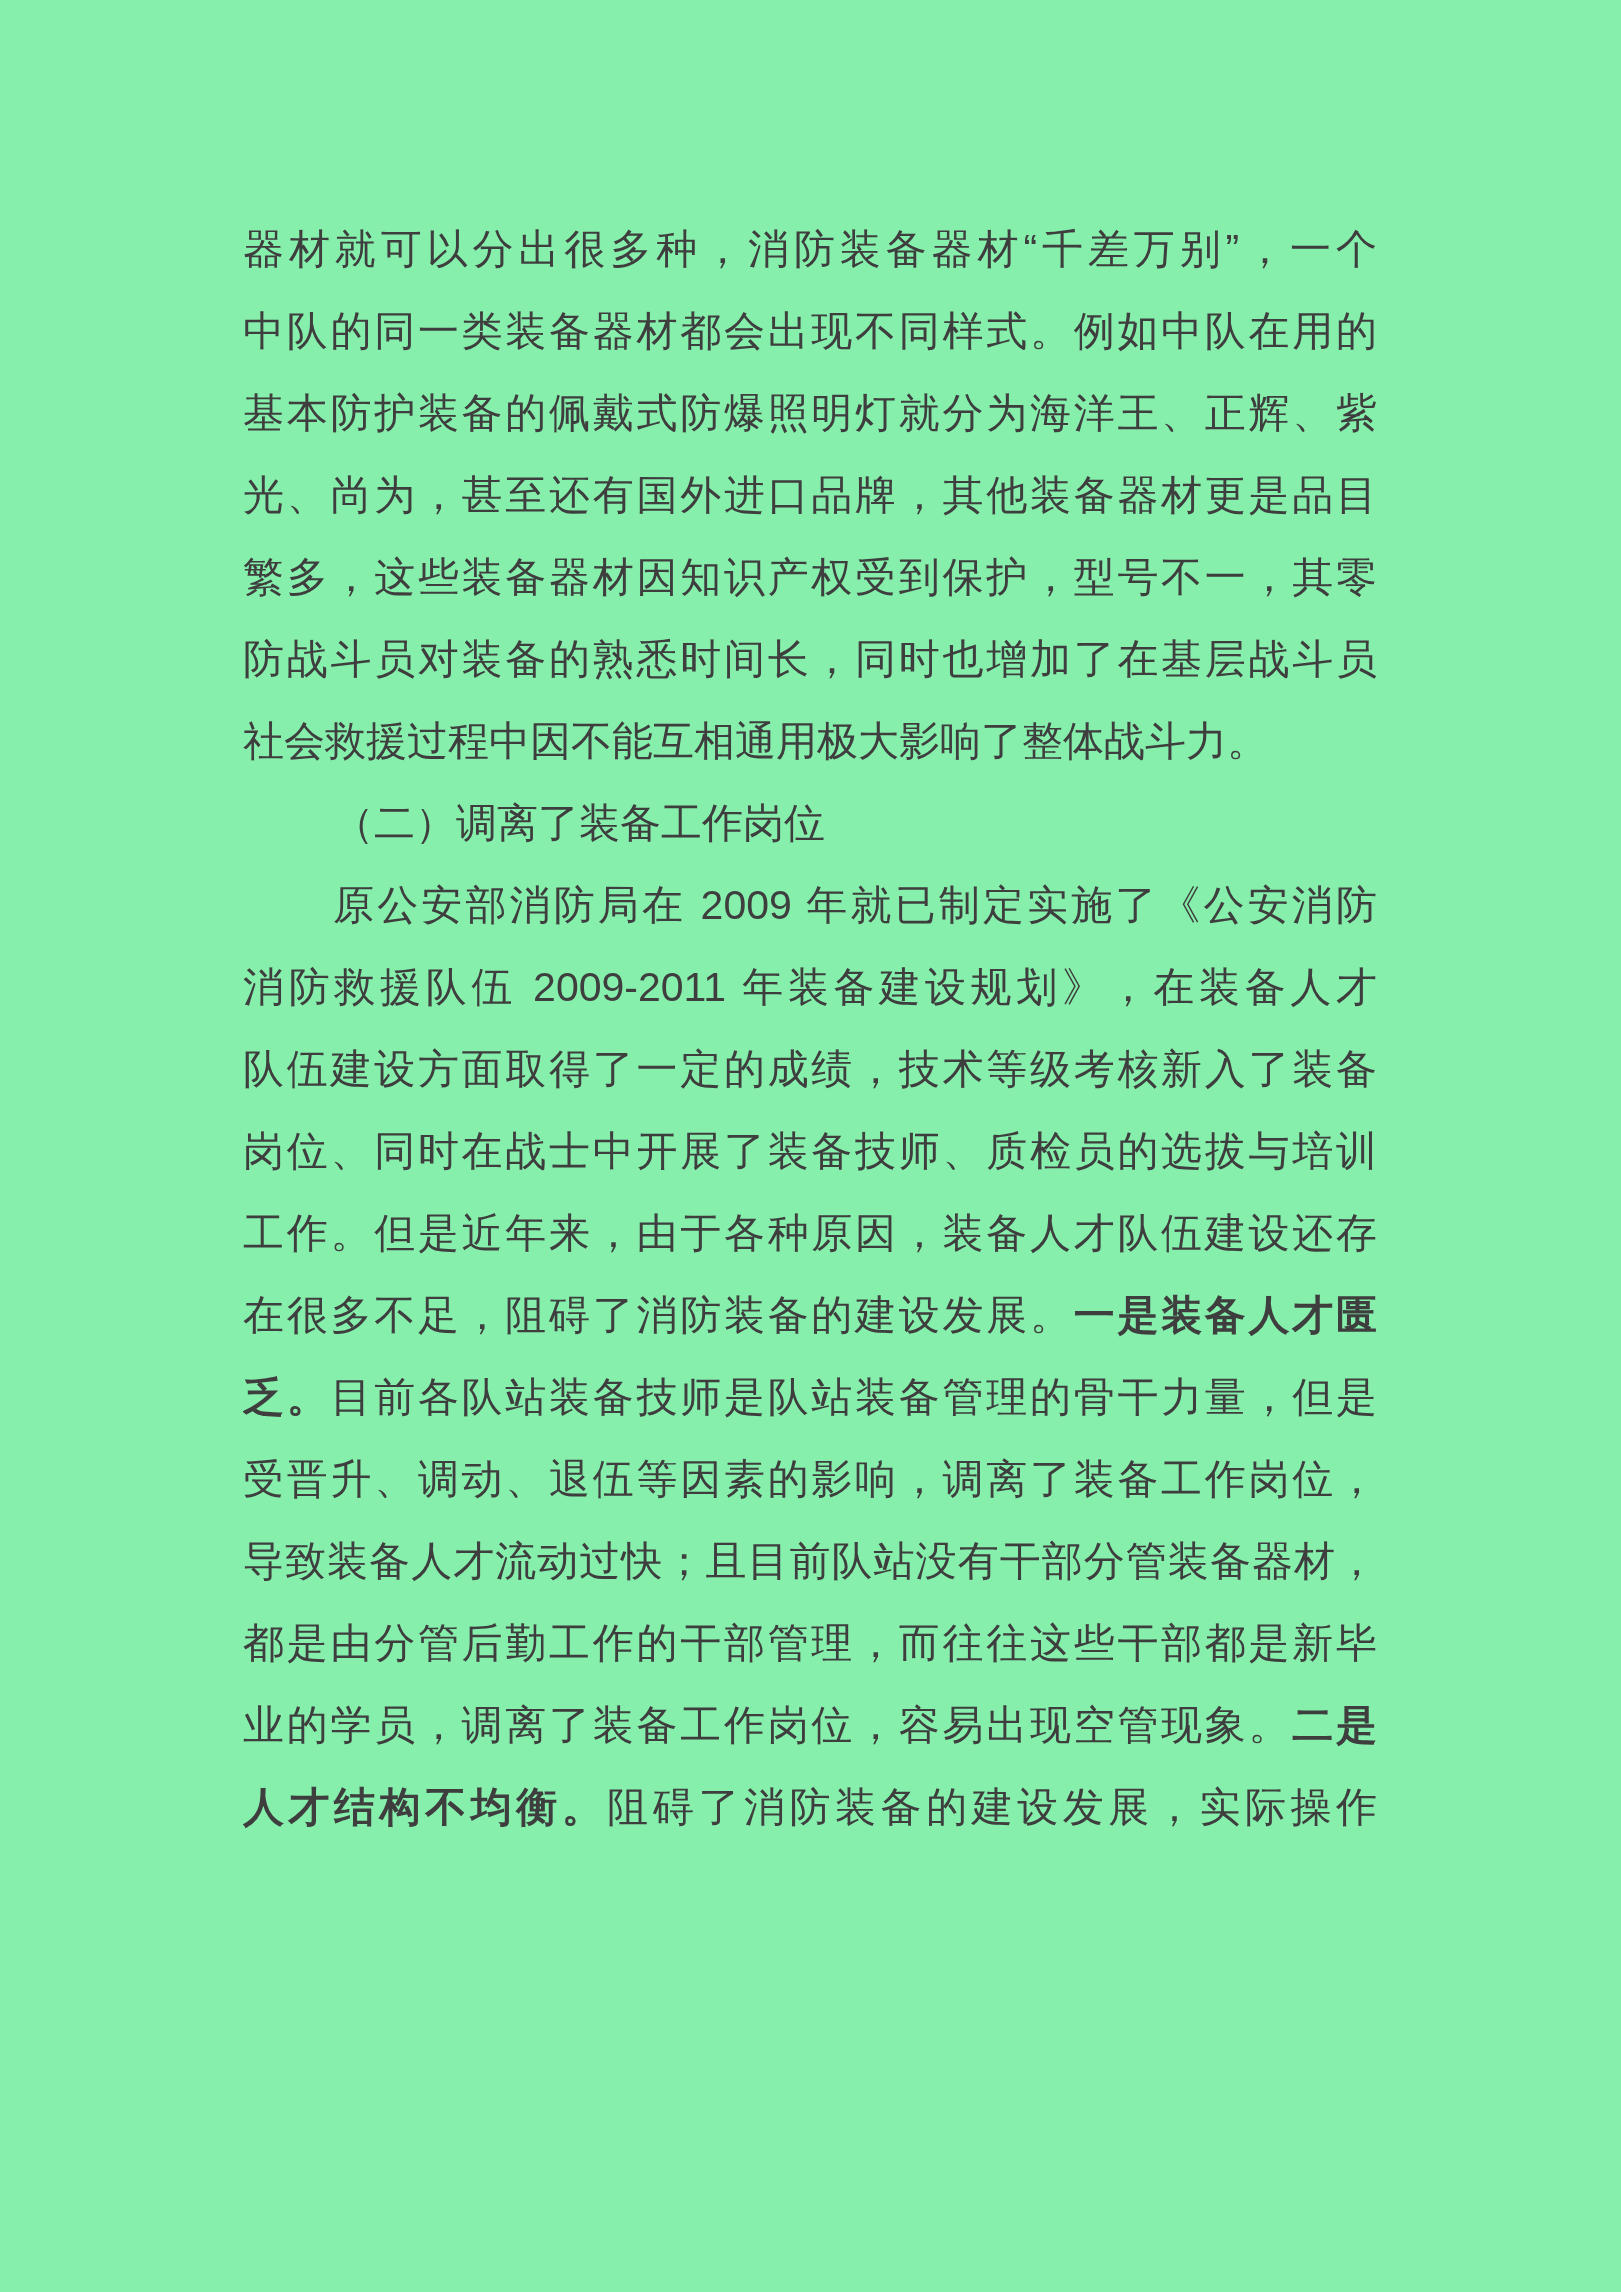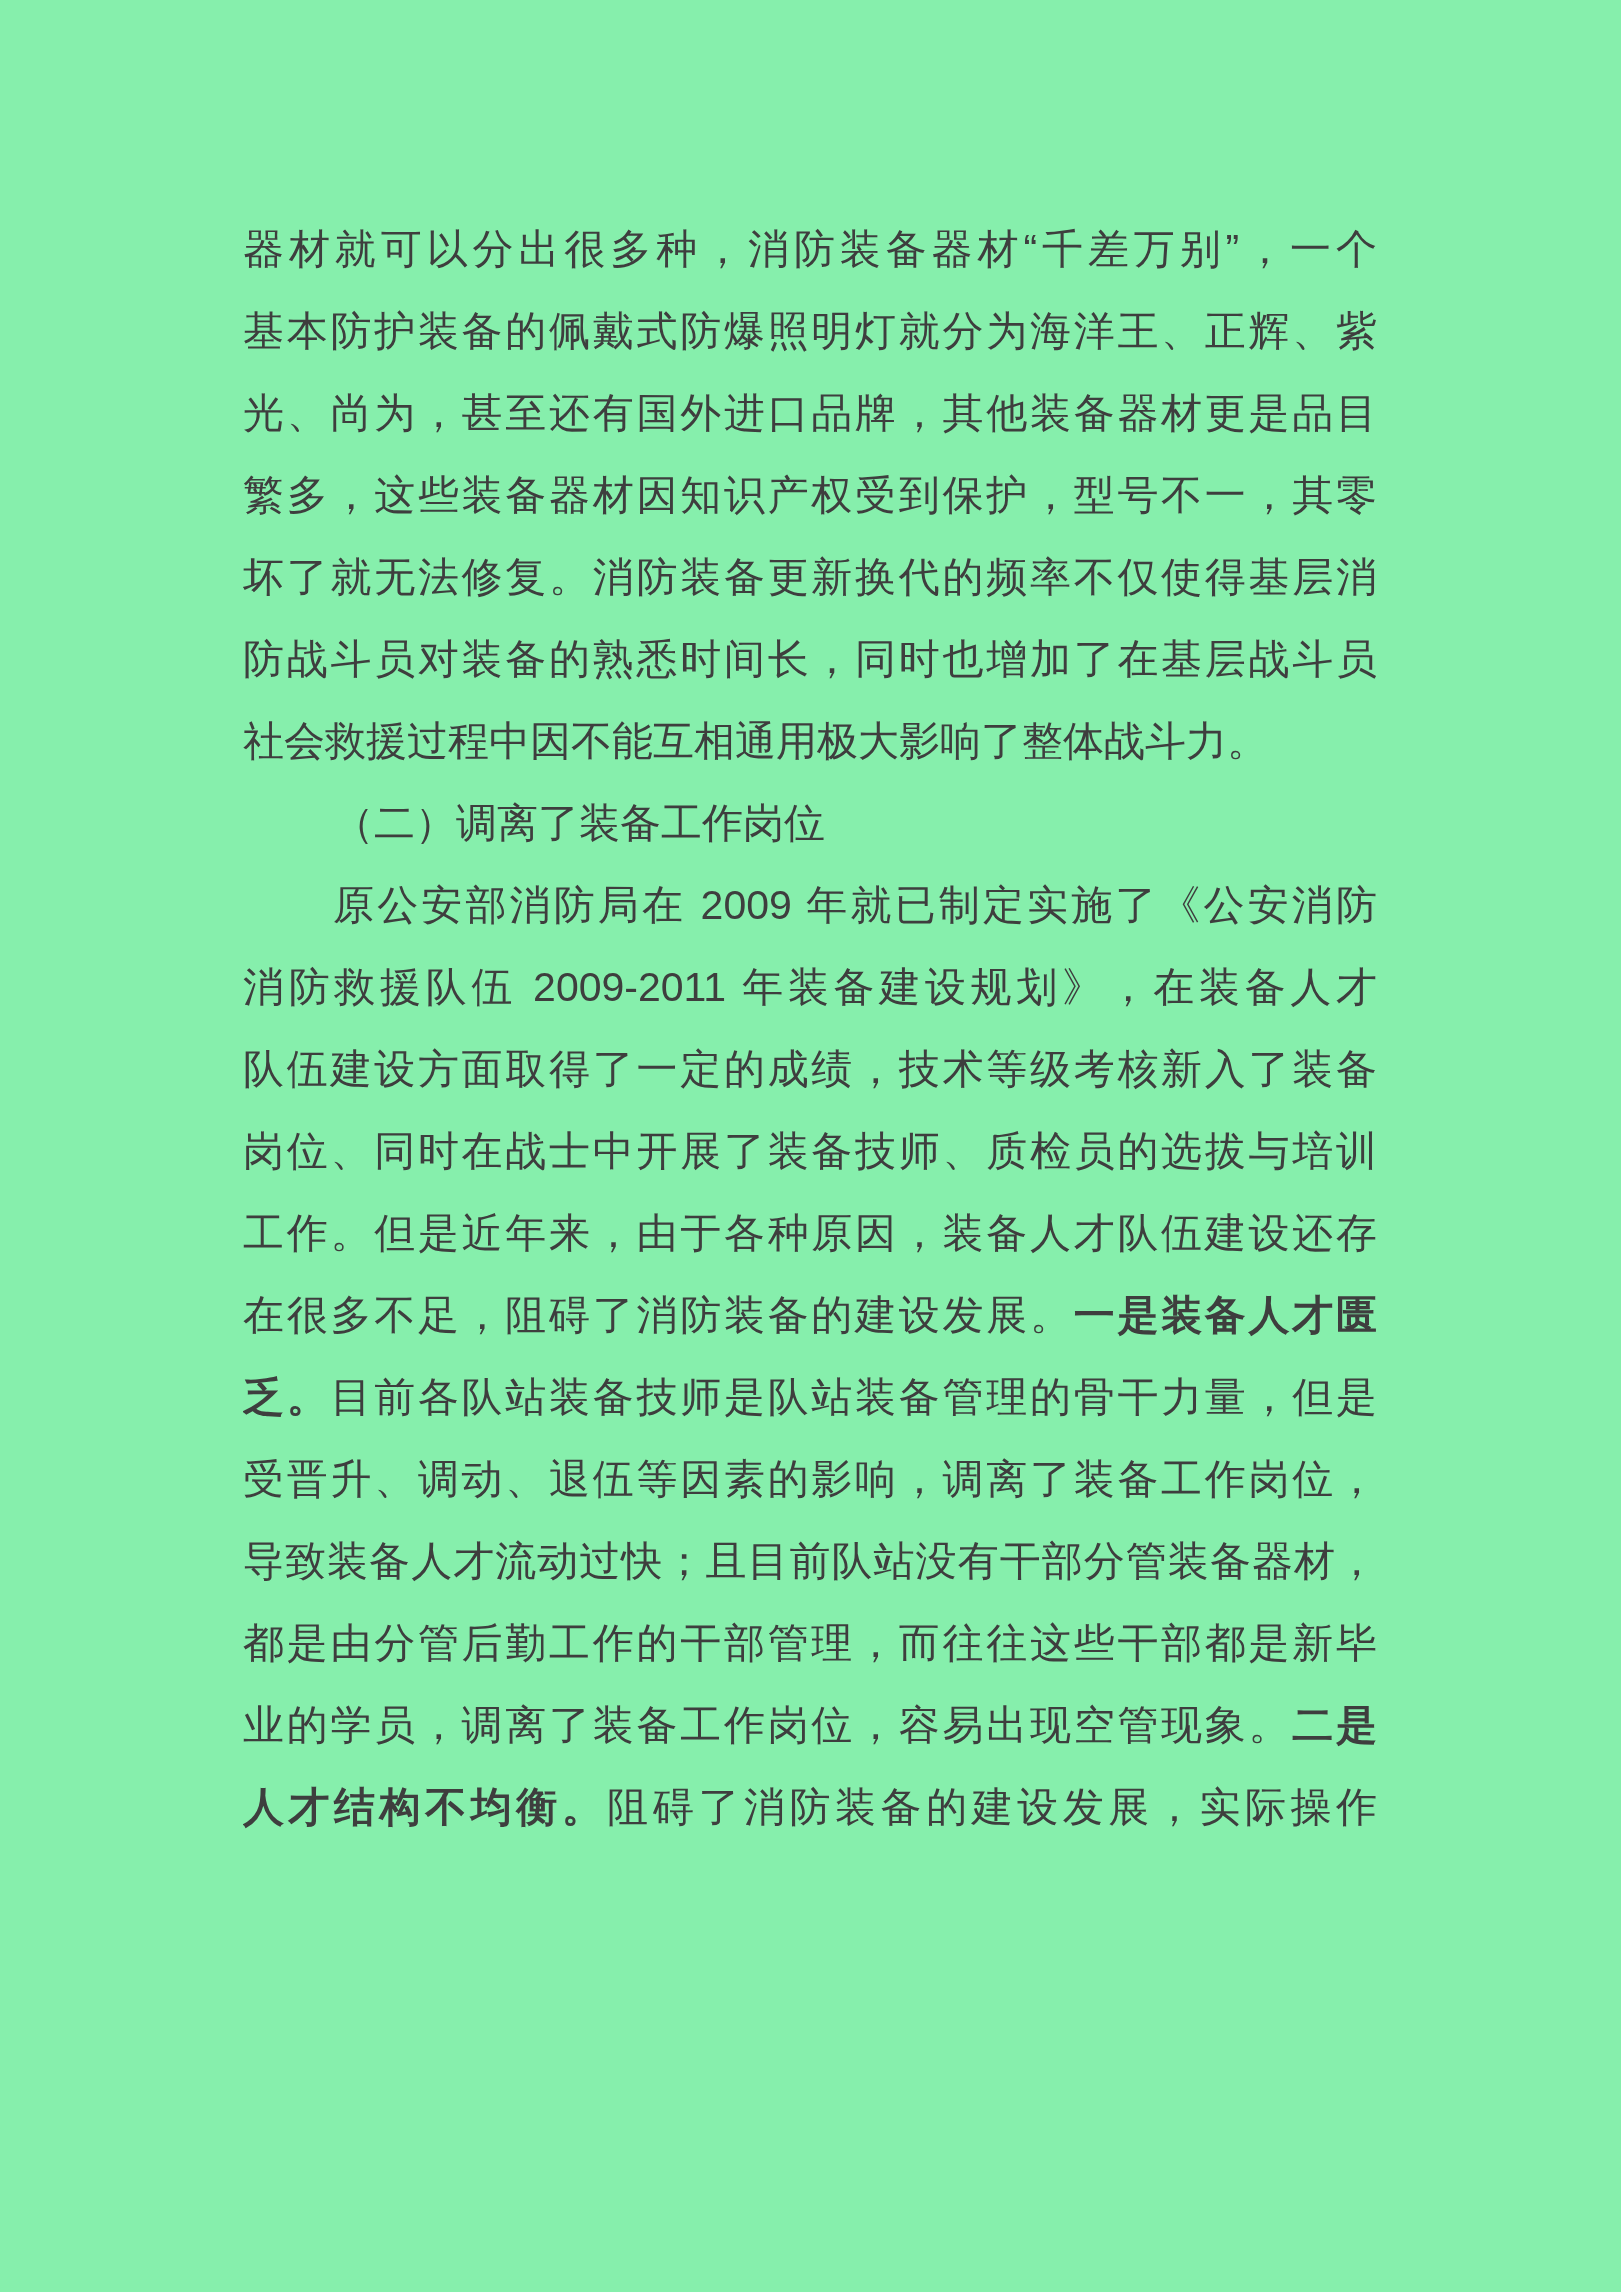--- a/index.html
+++ b/index.html
@@ -39,24 +39,24 @@
   .seg.bold {
     font-weight: 700;
   }
 </style>
 </head>
 <body>
 
 <div class="page" style="background: #86efac;">
   <div class="content" style="color: rgb(62, 62, 62);">
       <div class="line stretch"><span class="seg">器材就可以分出很多种，消防装备器材“千差万别”，一个</span></div>
+      <div class="line stretch"><span class="seg">中队的同一类装备器材都会出现不同样式。例如中队在用的</span></div>
       <div class="line stretch"><span class="seg">基本防护装备的佩戴式防爆照明灯就分为海洋王、正辉、紫</span></div>
       <div class="line stretch"><span class="seg">光、尚为，甚至还有国外进口品牌，其他装备器材更是品目</span></div>
       <div class="line stretch"><span class="seg">繁多，这些装备器材因知识产权受到保护，型号不一，其零</span></div>
-      <div class="line stretch"><span class="seg">坏了就无法修复。消防装备更新换代的频率不仅使得基层消</span></div>
       <div class="line stretch"><span class="seg">防战斗员对装备的熟悉时间长，同时也增加了在基层战斗员</span></div>
       <div class="line"><span class="seg">社会救援过程中因不能互相通用极大影响了整体战斗力。</span></div>
       <div class="line indent"><span class="seg">（二）调离了装备工作岗位</span></div>
       <div class="line stretch indent"><span class="seg">原公安部消防局在 2009 年就已制定实施了《公安消防</span></div>
       <div class="line stretch"><span class="seg">消防救援队伍 2009-2011 年装备建设规划》，在装备人才</span></div>
       <div class="line stretch"><span class="seg">队伍建设方面取得了一定的成绩，技术等级考核新入了装备</span></div>
       <div class="line stretch"><span class="seg">岗位、同时在战士中开展了装备技师、质检员的选拔与培训</span></div>
       <div class="line stretch"><span class="seg">工作。但是近年来，由于各种原因，装备人才队伍建设还存</span></div>
       <div class="line stretch"><span class="seg">在很多不足，阻碍了消防装备的建设发展。</span><span class="seg bold">一是装备人才匮</span></div>
       <div class="line stretch"><span class="seg bold">乏。</span><span class="seg">目前各队站装备技师是队站装备管理的骨干力量，但是</span></div>

